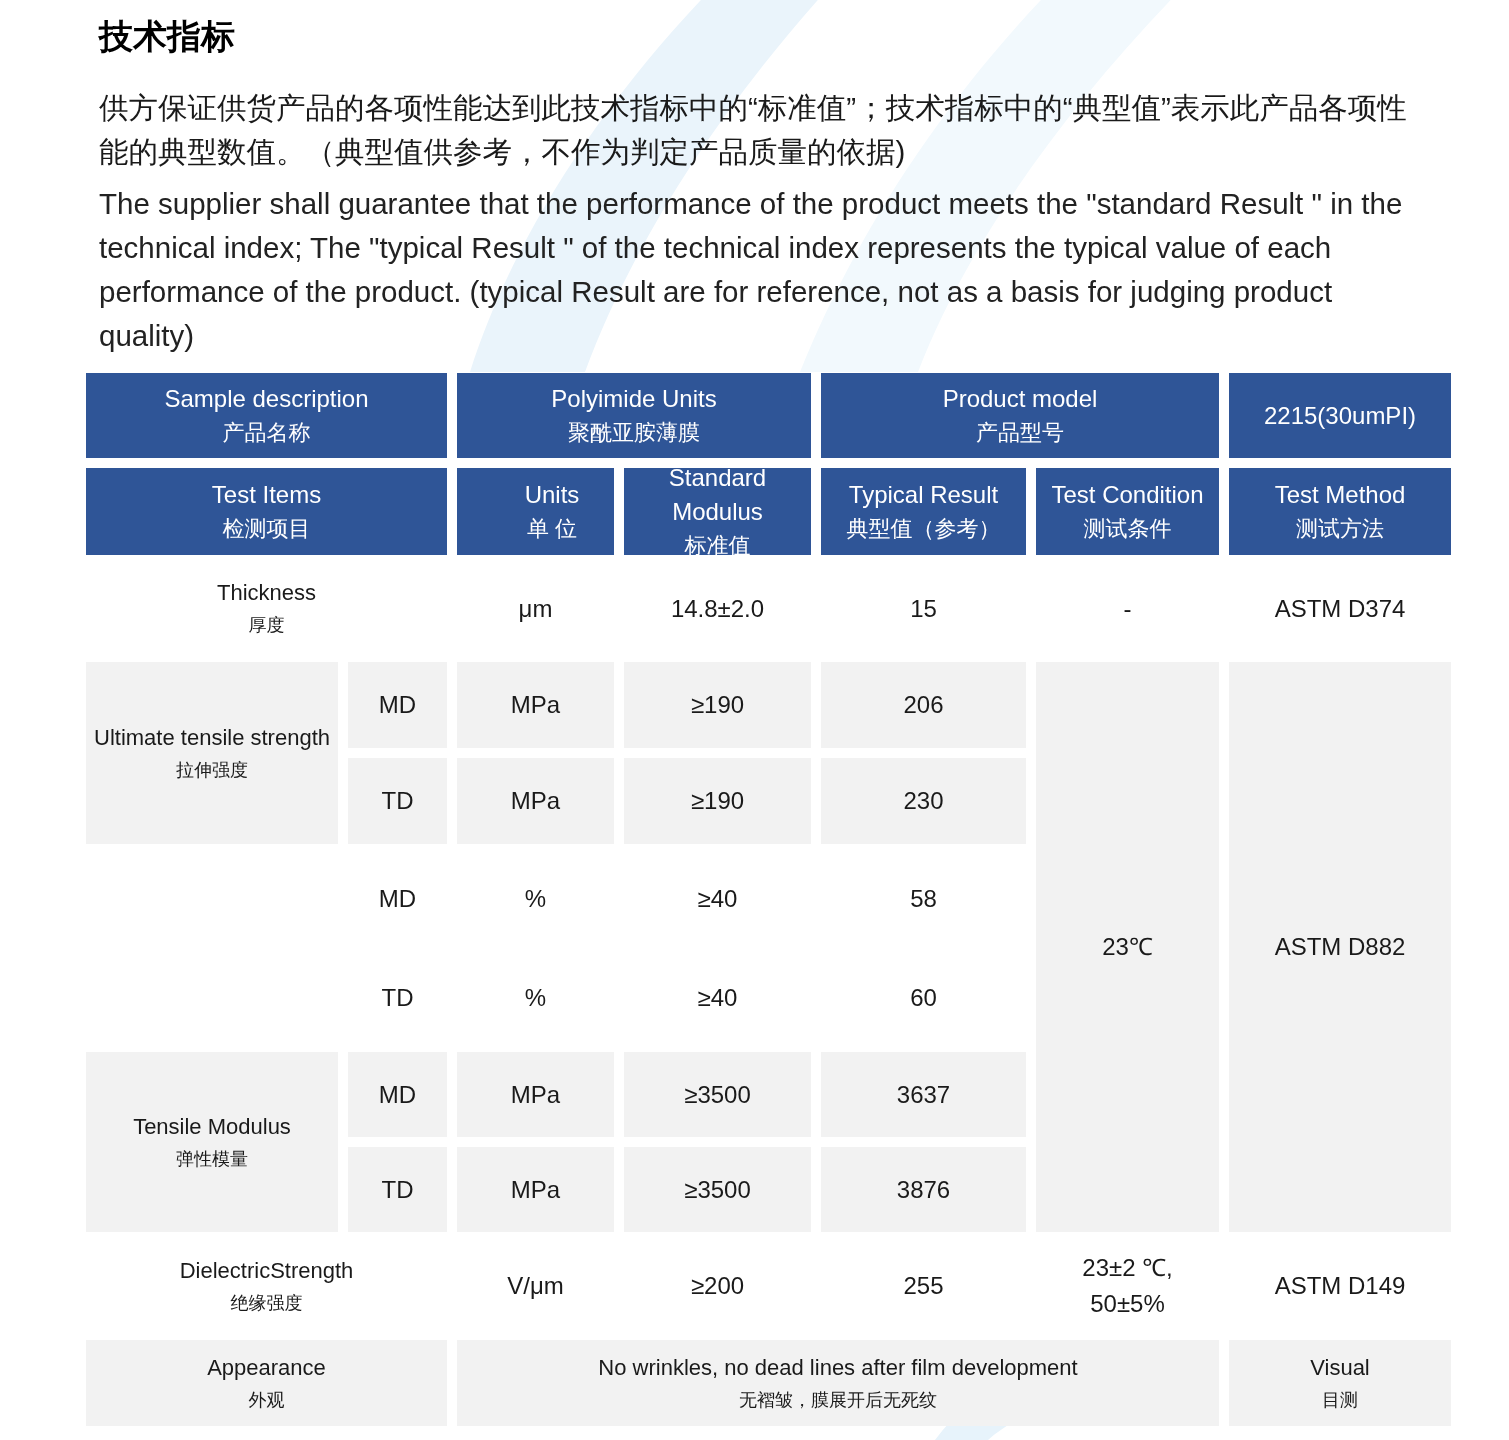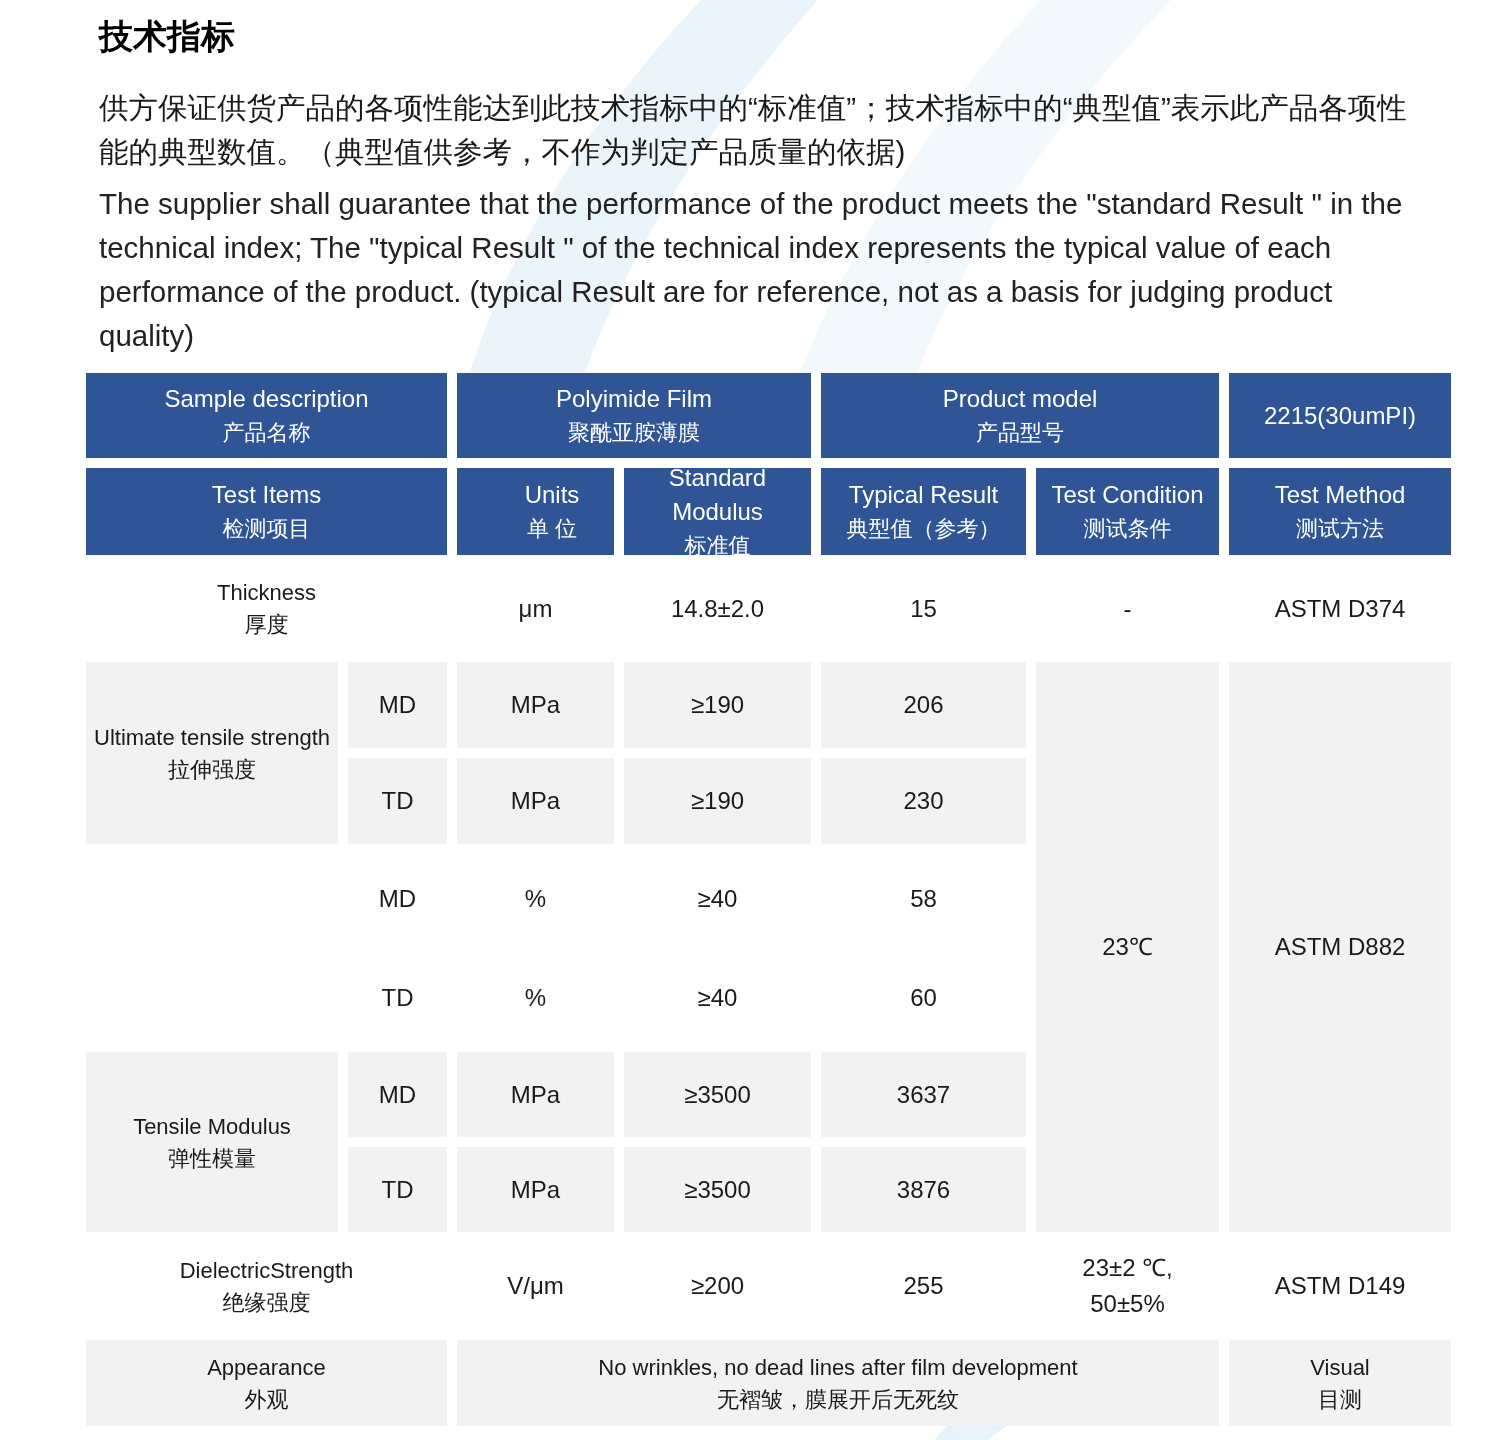--- a/index.html
+++ b/index.html
@@ -29,21 +29,21 @@
     display:flex;flex-direction:column;
     align-items:center;justify-content:center;
     text-align:center;
   }
   .blue{background:#2f5597;color:#ffffff;}
   .grey{background:#f2f2f2;}
   .white{background:#ffffff;}
   .hen{font-size:24px;line-height:34px;}
   .hzh{font-size:22px;line-height:33px;}
   .len{font-size:22px;line-height:33px;white-space:nowrap;}
-  .lzh{font-size:22px;line-height:32px;}
+  .lzh{font-size:18px;line-height:32px;}
   .val{font-size:24px;line-height:34px;}
   .cond2{font-size:24px;line-height:36px;}
 </style>
 </head>
 <body>
 
 <svg class="watermark" width="1509" height="1440" viewBox="0 0 1509 1440" aria-hidden="true">
   <path d="M470,372 C515,230 610,90 730,-30 L845,-30 C715,110 630,250 585,372 Z" fill="#eaf4fb"></path>
   <path d="M800,372 C855,235 945,95 1070,-30 L1200,-30 C1060,110 965,250 918,372 Z" fill="#f2f9fd"></path>
   <path d="M935,1440 C958,1408 992,1385 1035,1368 L1125,1368 C1063,1395 1012,1418 988,1440 Z" fill="#e7f3fb"></path>
@@ -55,21 +55,21 @@
   <p class="para en">The supplier shall guarantee that the performance of the product meets the "standard Result " in the technical index; The "typical Result " of the technical index represents the typical value of each performance of the product. (typical Result are for reference, not as a basis for judging product quality)</p>
 </div>
 
 <div class="tbl">
 
   <div class="c blue" style="grid-column:1 / span 2;grid-row:1;">
     <span class="hen">Sample description</span>
     <span class="hzh">产品名称</span>
   </div>
   <div class="c blue" style="grid-column:3 / span 2;grid-row:1;">
-    <span class="hen">Polyimide Film</span>
+    <span class="hen">Polyimide Units</span>
     <span class="hzh">聚酰亚胺薄膜</span>
   </div>
   <div class="c blue" style="grid-column:5 / span 2;grid-row:1;text-align:right;">
     <span class="hen">Product model</span>
     <span class="hzh">产品型号</span>
   </div>
   <div class="c blue" style="grid-column:7;grid-row:1;">
     <span class="hen">2215(30umPI)</span>
   </div>
 

